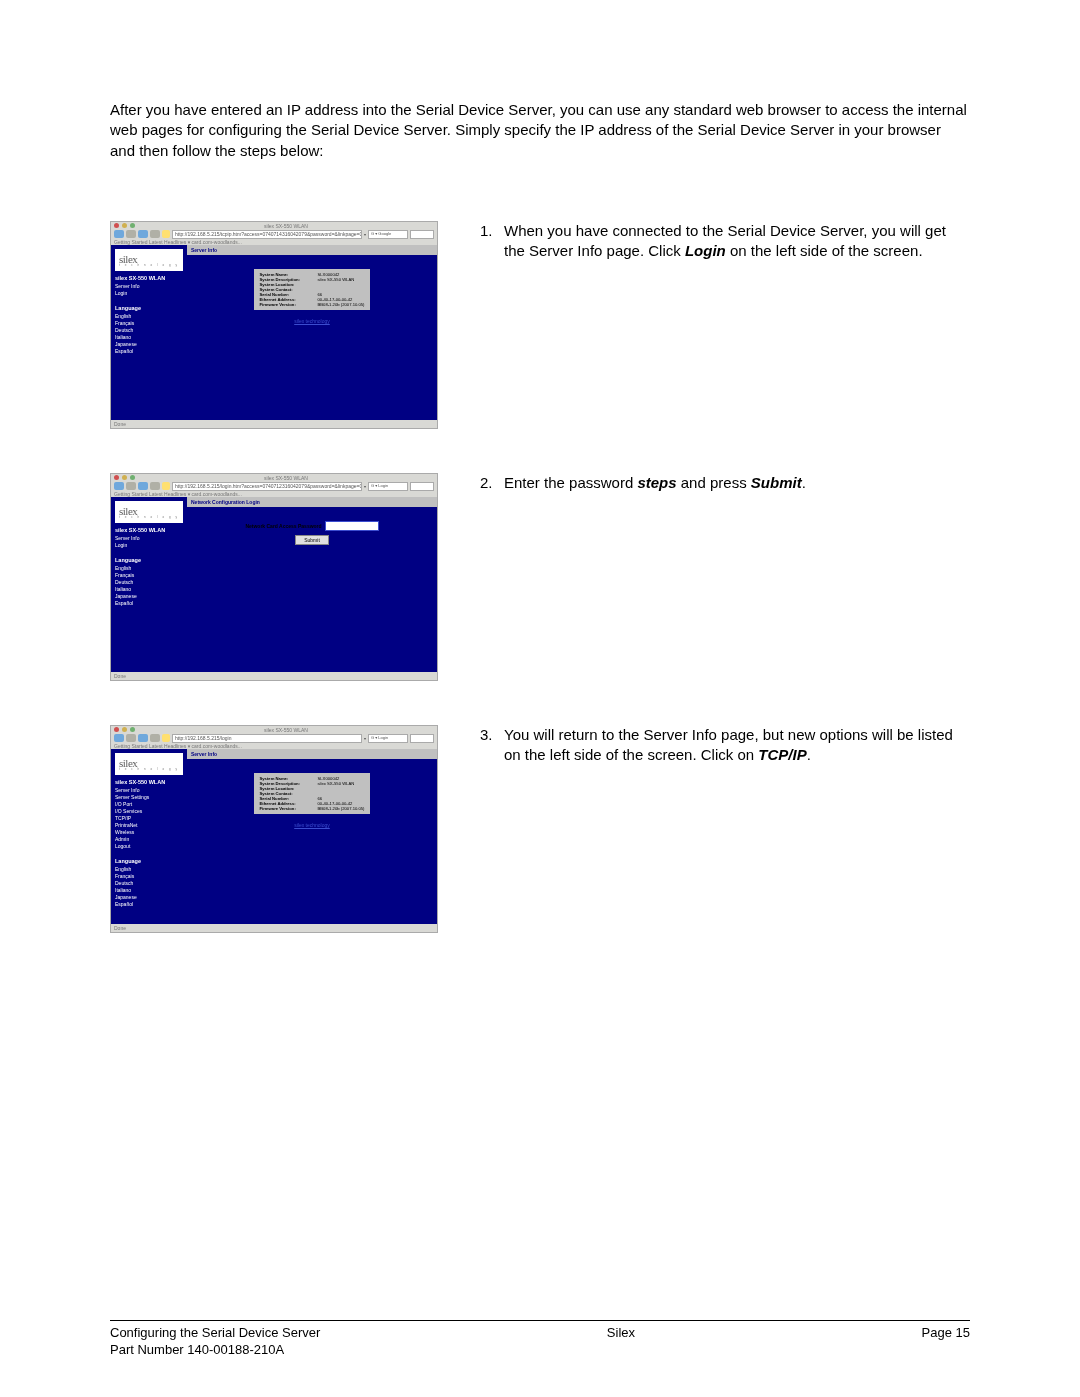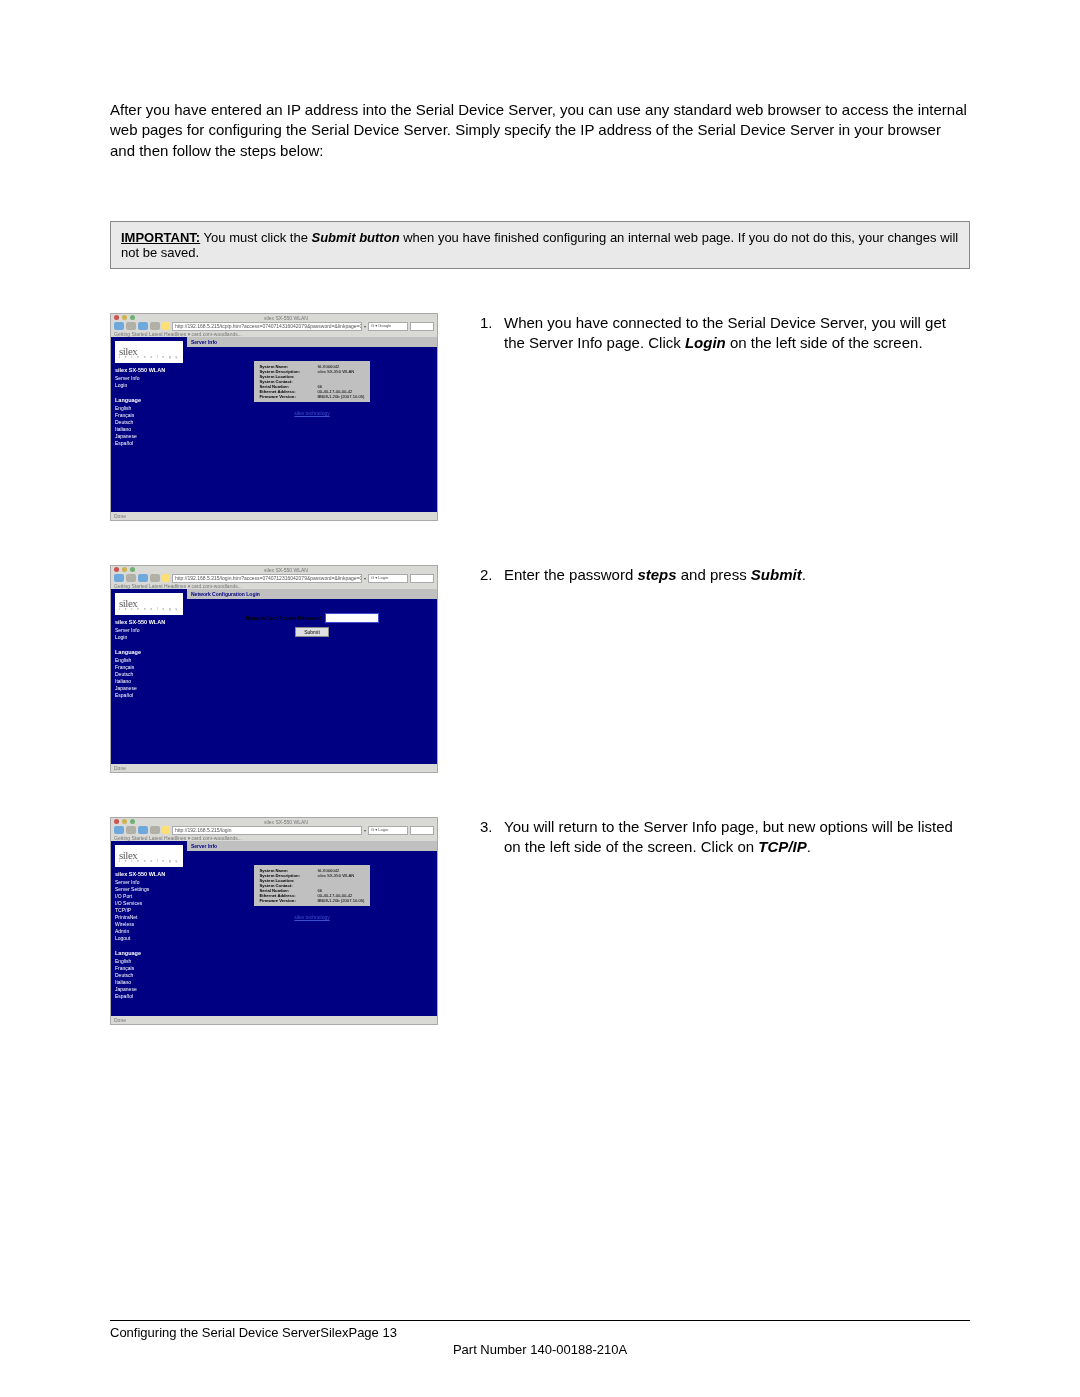--- a/index.html
+++ b/index.html
@@ -49,32 +49,29 @@
 .info-label{width:58px;font-weight:bold}
 .footer-link{color:#3b4ccf;font-size:5px;text-decoration:underline}
 .login-box{font-size:5px;color:#000;text-align:center}
 .login-line{display:flex;align-items:center;gap:3px;margin-bottom:4px}
 .login-label{font-weight:bold}
 .login-input{width:52px;height:8px;background:#fff;border:1px solid #3b4ccf}
 .login-btn{display:inline-block;border:1px solid #888;background:#e0e0e0;padding:1px 8px;font-size:5px}
 .brow-status{height:8px;background:#d9d9d5;font-size:5px;color:#777;padding:0 3px;display:flex;align-items:center}
 
 .page-footer{position:absolute;left:110px;right:110px;bottom:40px;border-top:1px solid #000;padding-top:4px;font-size:13px}
-.pf-row1{display:flex;}
-.pf-row2{text-align:center;margin-top:2px}
+.pf-row1{display:flex;justify-content:space-between}
+.pf-row2{margin-top:2px}
 </style>
 </head>
 <body>
 
 <div class="page">
   <p class="intro">After you have entered an IP address into the Serial Device Server, you can use any standard web browser to access the internal web pages for configuring the Serial Device Server.  Simply specify the IP address of the Serial Device Server in your browser and then follow the steps below:</p>
 
-  <div class="notice">
-    <span class="notice-important">IMPORTANT:</span><span>  You must click the </span><span class="notice-submit">Submit button</span><span> when you have finished configuring an internal web page.  If you do not do this, your changes will not be saved.</span>
-  </div>
 
   <div id="steps-container">
       <div class="step">
         <div class="thumb">
           <div class="browser">
             <div class="brow-top">
               <span class="traffic t-red"></span>
               <span class="traffic t-yel"></span>
               <span class="traffic t-grn"></span>
               <span class="brow-title">silex SX-550 WLAN</span>
@@ -307,17 +304,17 @@
           <div class="step-num">3.</div>
           <div class="step-body">You will return to the Server Info page, but new options will be listed on the left side of the screen.  Click on <b>TCP/IP</b>.</div>
         </div>
       </div>
     </div>
 
   <div class="page-footer">
     <div class="pf-row1">
       <span>Configuring the Serial Device Server</span>
       <span>Silex</span>
-      <span>Page 13</span>
+      <span>Page 15</span>
     </div>
     <div class="pf-row2">Part Number 140-00188-210A</div>
   </div>
 </div>
 
 </body></html>

